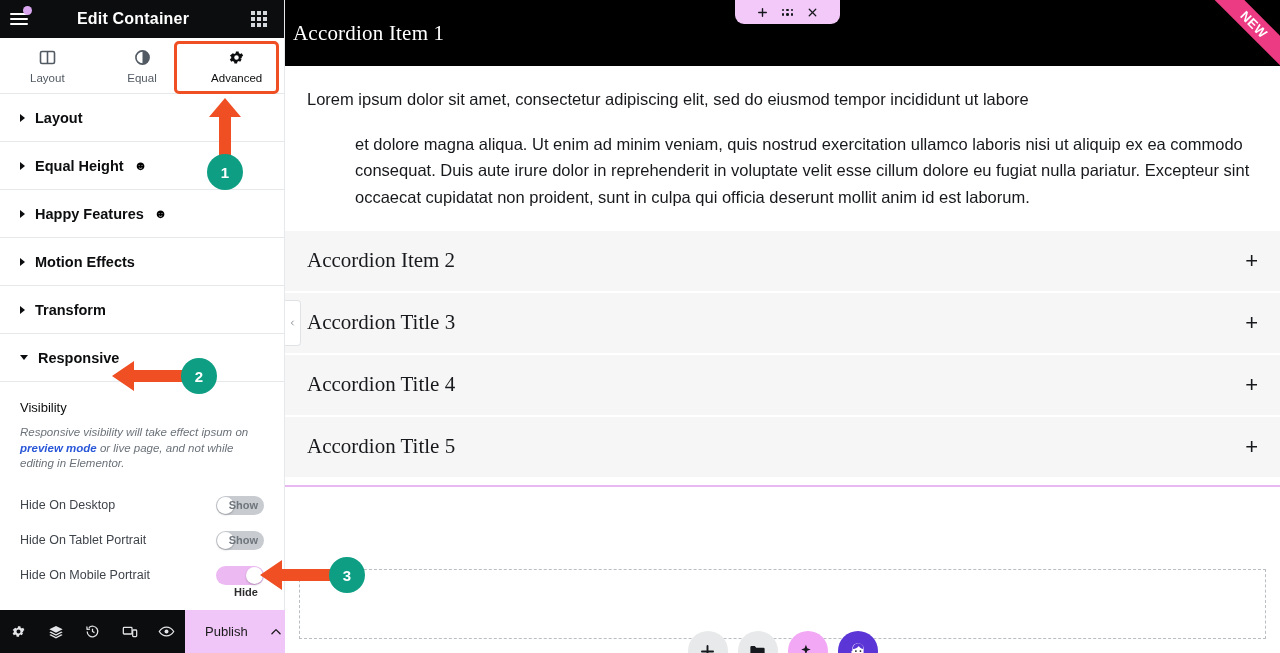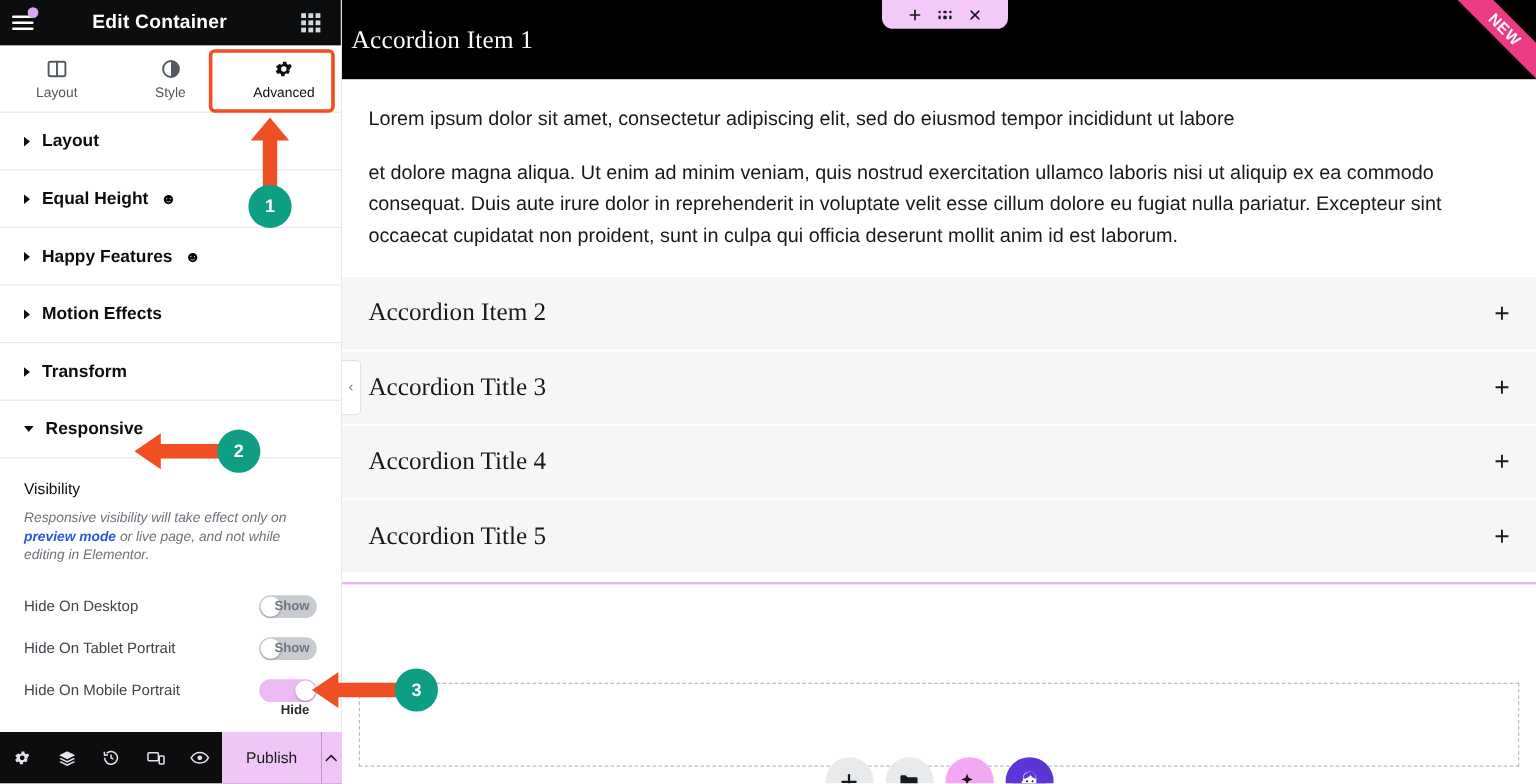--- a/index.html
+++ b/index.html
@@ -161,21 +161,21 @@
     position: absolute; right: -34px; top: 14px; width: 120px;
     background: #ec3a83; color: #fff; text-align: center;
     font-size: 13px; font-weight: 700; padding: 3px 0;
     transform: rotate(45deg); letter-spacing: .5px;
   }
   .acc-body { padding: 20px 22px 18px 22px; }
   .acc-body p {
     font-size: 16.5px; line-height: 1.62; color: #17191c;
     font-family: "Liberation Sans", sans-serif;
   }
-  .acc-body p + p { margin-top: 18px; }
+  .acc-body p + p { margin-top: 18px; margin-left: 48px; }
 
   .acc-item {
     height: 62px; background: #f6f6f6; border-top: 2px solid #fff;
     display: flex; align-items: center; justify-content: space-between;
     padding: 0 22px; cursor: pointer;
   }
   .acc-item .at {
     font-family: "Liberation Serif", serif; font-size: 21px; color: #17191c;
   }
   .acc-item .plus { font-size: 22px; color: #17191c; line-height: 1; font-weight: 300; }
@@ -253,21 +253,21 @@
         </span>
         <span>Layout</span>
       </div>
       <div class="tab">
         <span class="ticon">
           <svg width="17" height="17" viewBox="0 0 17 17">
               <circle cx="8.5" cy="8.5" r="6.6" fill="none" stroke="#515962" stroke-width="1.6"></circle>
               <path d="M8.5 1.9 A6.6 6.6 0 0 1 8.5 15.1 Z" fill="#515962"></path>
             </svg>
         </span>
-        <span>Style</span>
+        <span>Equal</span>
       </div>
       <div class="tab active">
         <span class="ticon">
           <svg width="17" height="17" viewBox="0 0 24 24" fill="#0c0d0e">
               <path d="M19.4 13a7.6 7.6 0 0 0 0-2l2-1.6-1.9-3.3-2.4 1a7.5 7.5 0 0 0-1.7-1l-.4-2.6h-3.8l-.4 2.6c-.6.2-1.2.6-1.7 1l-2.4-1L2.6 9.4 4.6 11a7.6 7.6 0 0 0 0 2l-2 1.6 1.9 3.3 2.4-1c.5.4 1.1.8 1.7 1l.4 2.6h3.8l.4-2.6c.6-.2 1.2-.6 1.7-1l2.4 1 1.9-3.3-2-1.6zM12 15.2A3.2 3.2 0 1 1 12 8.8a3.2 3.2 0 0 1 0 6.4z"></path>
             </svg>
         </span>
         <span>Advanced</span>
       </div>
       <div class="tab-highlight"></div>
@@ -302,21 +302,21 @@
         <span class="stitle">Transform</span>
       </div>
 
       <div class="section open">
         <span class="caret"></span>
         <span class="stitle">Responsive</span>
       </div>
 
       <div class="resp-body">
         <div class="vis-label">Visibility</div>
-        <div class="vis-desc"><span>Responsive visibility will take effect only on </span><a href="#">preview mode</a><span> or live page, and not while editing in Elementor.</span></div>
+        <div class="vis-desc"><span>Responsive visibility will take effect ipsum on </span><a href="#">preview mode</a><span> or live page, and not while editing in Elementor.</span></div>
 
         <div class="ctl-row">
           <span class="clabel">Hide On Desktop</span>
           <span class="switch">
             <span class="knob"></span>
             <span class="stext">Show</span>
           </span>
         </div>
 
         <div class="ctl-row">

